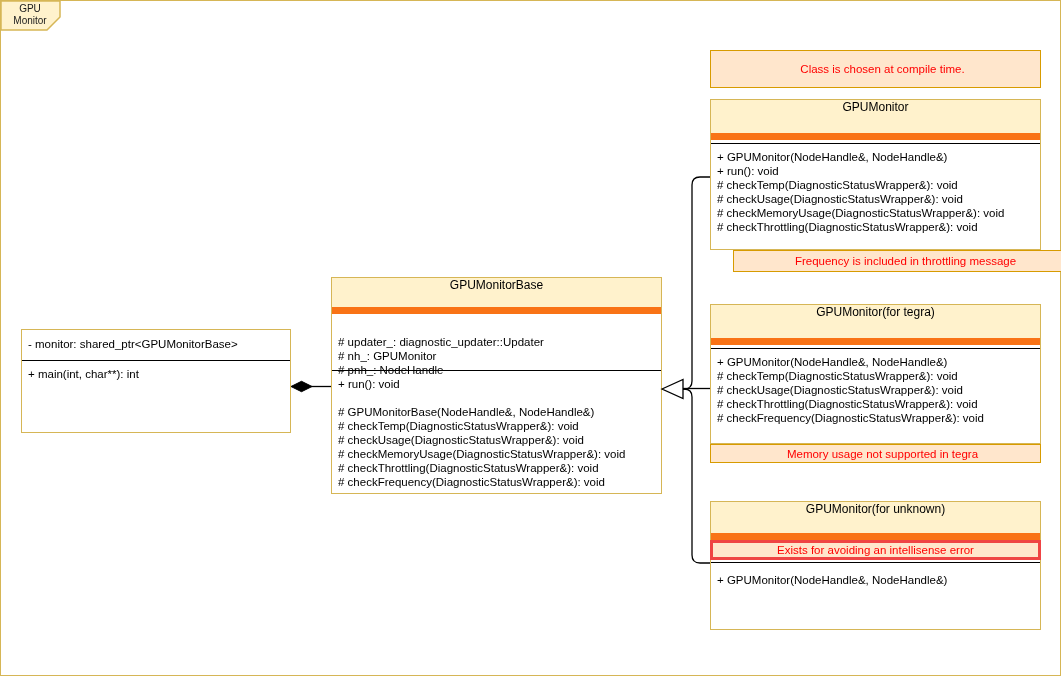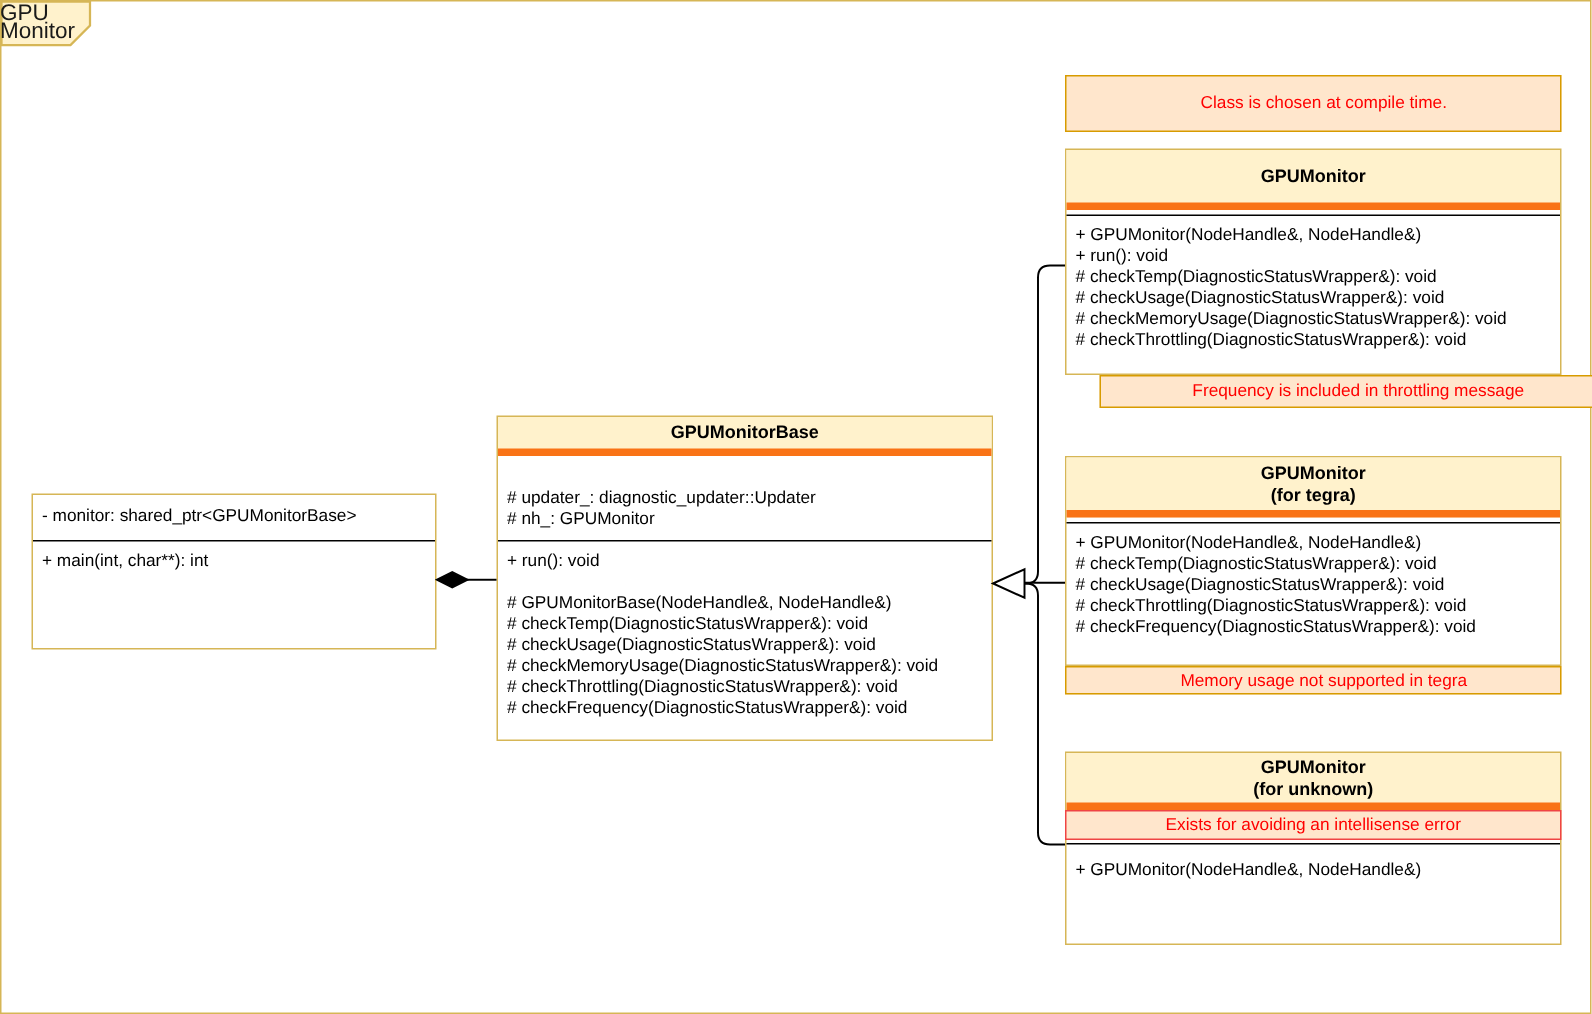--- a/index.html
+++ b/index.html
@@ -2,51 +2,51 @@
 <html><head>
 <meta charset="utf-8">
 <style>
   * { margin:0; padding:0; box-sizing:border-box; }
   html,body { width:1061px; height:676px; background:#ffffff; overflow:hidden;
               font-family:"Liberation Sans","DejaVu Sans",sans-serif; color:#000; }
   .canvas { position:absolute; left:0; top:0; width:1061px; height:676px; }
 
   .frame { position:absolute; inset:0; border:1.5px solid #d6b656; z-index:0; }
   .frame-label { position:absolute; left:0; top:3px; width:60px; z-index:6;
-                 font-size:15px; line-height:11.5px; color:#1a1a1a; }
+                 text-align:center; font-size:10px; line-height:11.5px; color:#1a1a1a; }
 
   svg.overlay { position:absolute; left:0; top:0; width:1061px; height:676px;
                 z-index:5; pointer-events:none; }
 
   .uml-class { position:absolute; background:#fff; border:1px solid #d6b656;
                display:flex; flex-direction:column; z-index:2; font-size:11.5px; }
-  .uml-header { background:#fff2cc; border-bottom:5px solid #f97316; flex:none;
-                text-align:center; font-weight:bold; font-size:12px;
-                display:flex; flex-direction:column; justify-content:center; }
+  .uml-header { background:#fff2cc; border-bottom:7px solid #f97316; flex:none;
+                text-align:center; font-weight:normal; font-size:12px;
+                display:flex; flex-direction:row; justify-content:center; }
   .uml-header .hl { line-height:15px; }
   .uml-fields { flex:none; padding:21px 6px 0 6px; }
   .uml-methods { flex:1; border-top:1px solid #000; padding:6px 6px 0 6px; }
   .uml-methods.no-sep { border-top:none; }
   .sep-strip { flex:none; height:4px; border-bottom:1px solid #000; }
   .line { height:14px; line-height:14px; white-space:nowrap; overflow:visible; }
 
   .note { position:absolute; background:#ffe6cc; border:1px solid #d79b00; color:#ff0000;
           display:flex; align-items:center; justify-content:center;
           font-size:11.5px; text-align:center; z-index:3;padding-left:14px; }
-  .note-inline { background:#ffe6cc; border:1px solid #ef4444; color:#ff0000;
+  .note-inline { background:#ffe6cc; border:3px solid #ef4444; color:#ff0000;
                  flex:none; margin:0 -1px; display:flex; align-items:center;
                  justify-content:center; font-size:11.5px; z-index:3; }
 
   
   #note-top      { left:710px; top:50px;  width:331px; height:38px; }
   #c-ros         { left:21px;  top:329px; width:270px; height:104px; }
   #c-ros .uml-header   { height:42px; }
   #c-ros .uml-fields   { height:30px; padding-top:7px; }
   #c-base        { left:331px; top:277px; width:331px; height:217px; }
-  #c-base .uml-header  { height:26px; }
+  #c-base .uml-header  { height:36px; }
   #c-base .uml-fields  { height:56px; }
   #c-nvml        { left:710px; top:99px;  width:331px; height:151px; }
   #c-nvml .uml-header  { height:40px; }
   #note-nvml     { left:710px; top:250px; width:331px; height:22px;margin-left:23px; }
   #c-tegra       { left:710px; top:304px; width:331px; height:140px; }
   #c-tegra .uml-header { height:40px; }
   #note-tegra    { left:710px; top:444px; width:331px; height:19px; }
   #c-unknown     { left:710px; top:501px; width:331px; height:129px; }
   #c-unknown .uml-header { height:38px; }
   #c-unknown .note-inline { height:20px; }
@@ -94,20 +94,21 @@
     </div>
   </div>
 
   <div class="uml-class" id="c-base">
     <div class="uml-header">
       <div class="hl">GPUMonitorBase</div>
     </div>
     <div class="uml-fields">
       <div class="line"># updater_: diagnostic_updater::Updater</div>
       <div class="line"># nh_: GPUMonitor</div>
+      <div class="line"># pnh_: NodeHandle</div>
     </div>
     <div class="uml-methods">
       <div class="line">+ run(): void</div>
       <div class="line"></div>
       <div class="line"># GPUMonitorBase(NodeHandle&amp;, NodeHandle&amp;)</div>
       <div class="line"># checkTemp(DiagnosticStatusWrapper&amp;): void</div>
       <div class="line"># checkUsage(DiagnosticStatusWrapper&amp;): void</div>
       <div class="line"># checkMemoryUsage(DiagnosticStatusWrapper&amp;): void</div>
       <div class="line"># checkThrottling(DiagnosticStatusWrapper&amp;): void</div>
       <div class="line"># checkFrequency(DiagnosticStatusWrapper&amp;): void</div>

